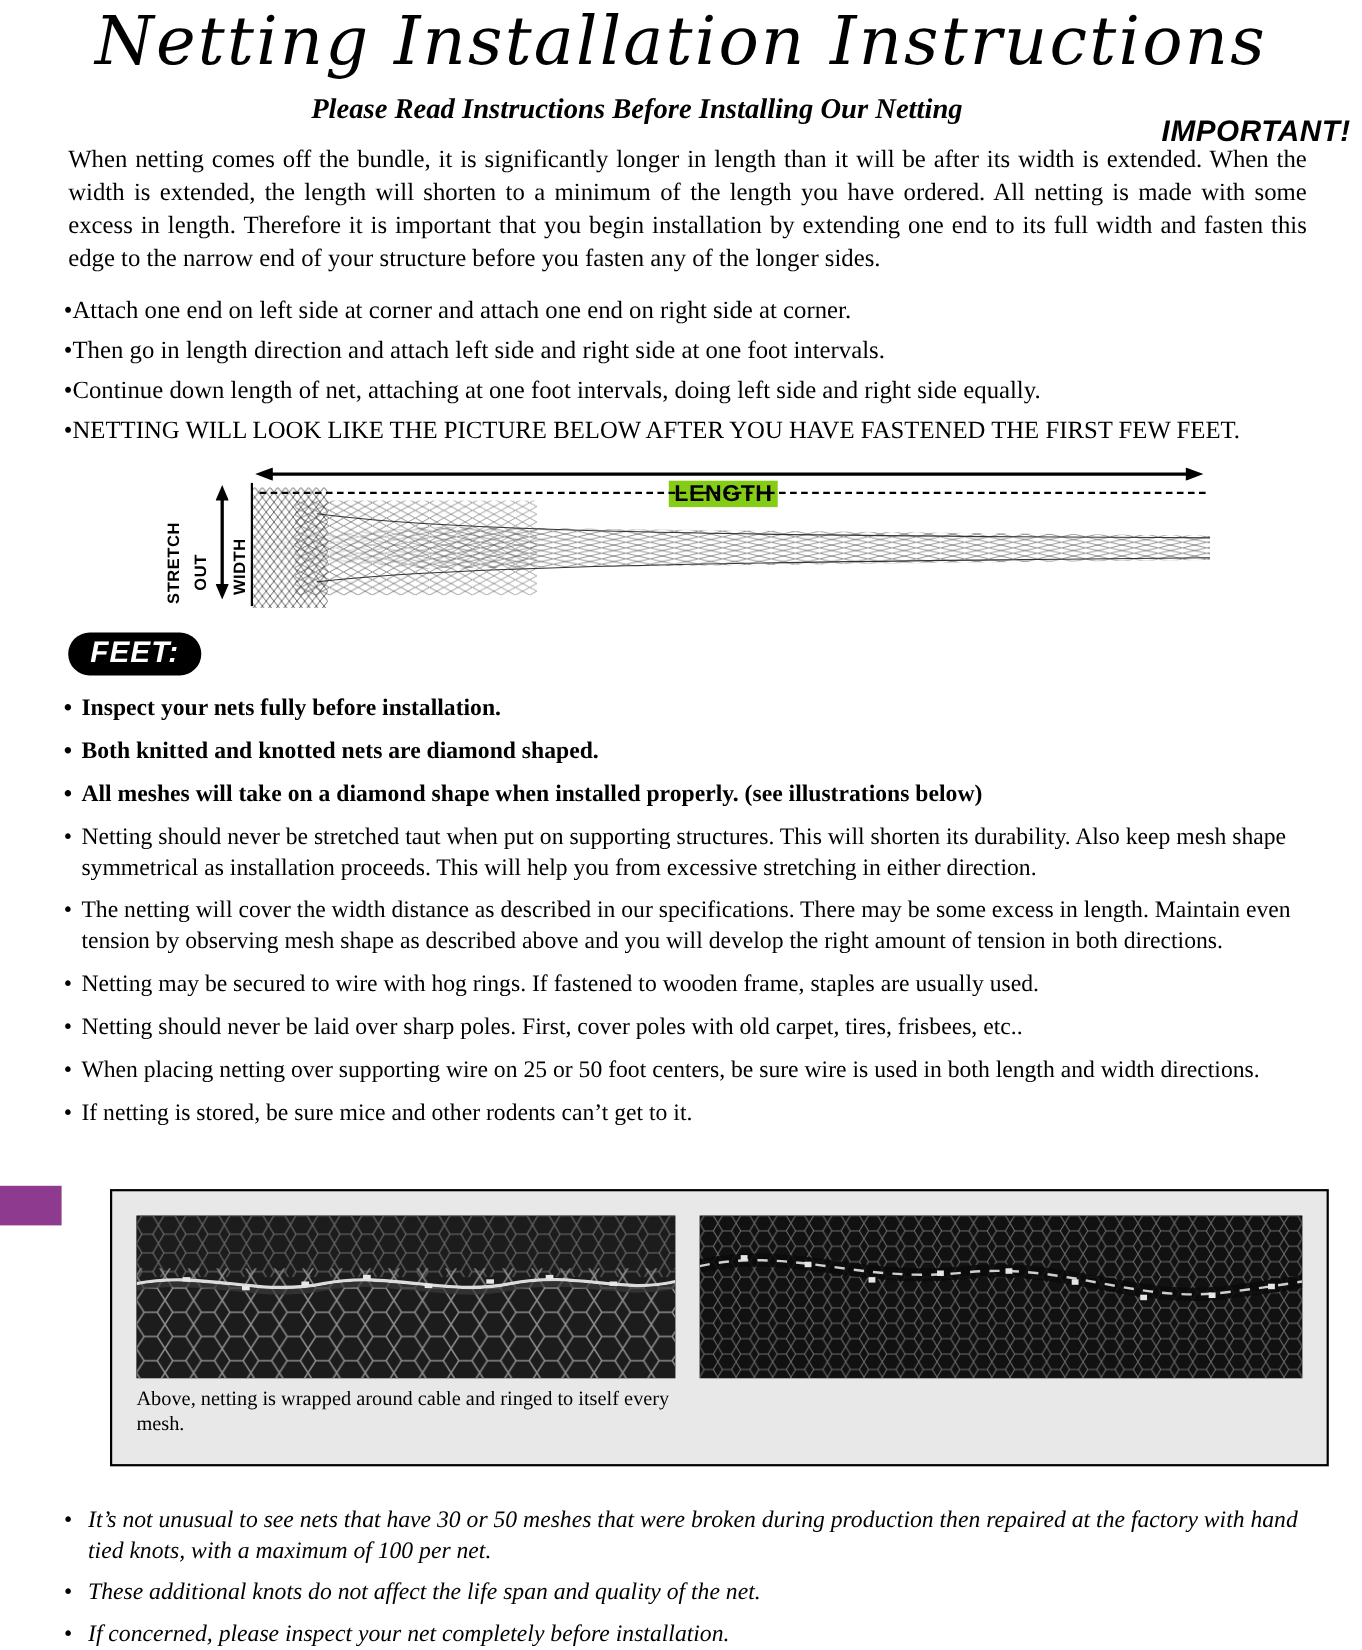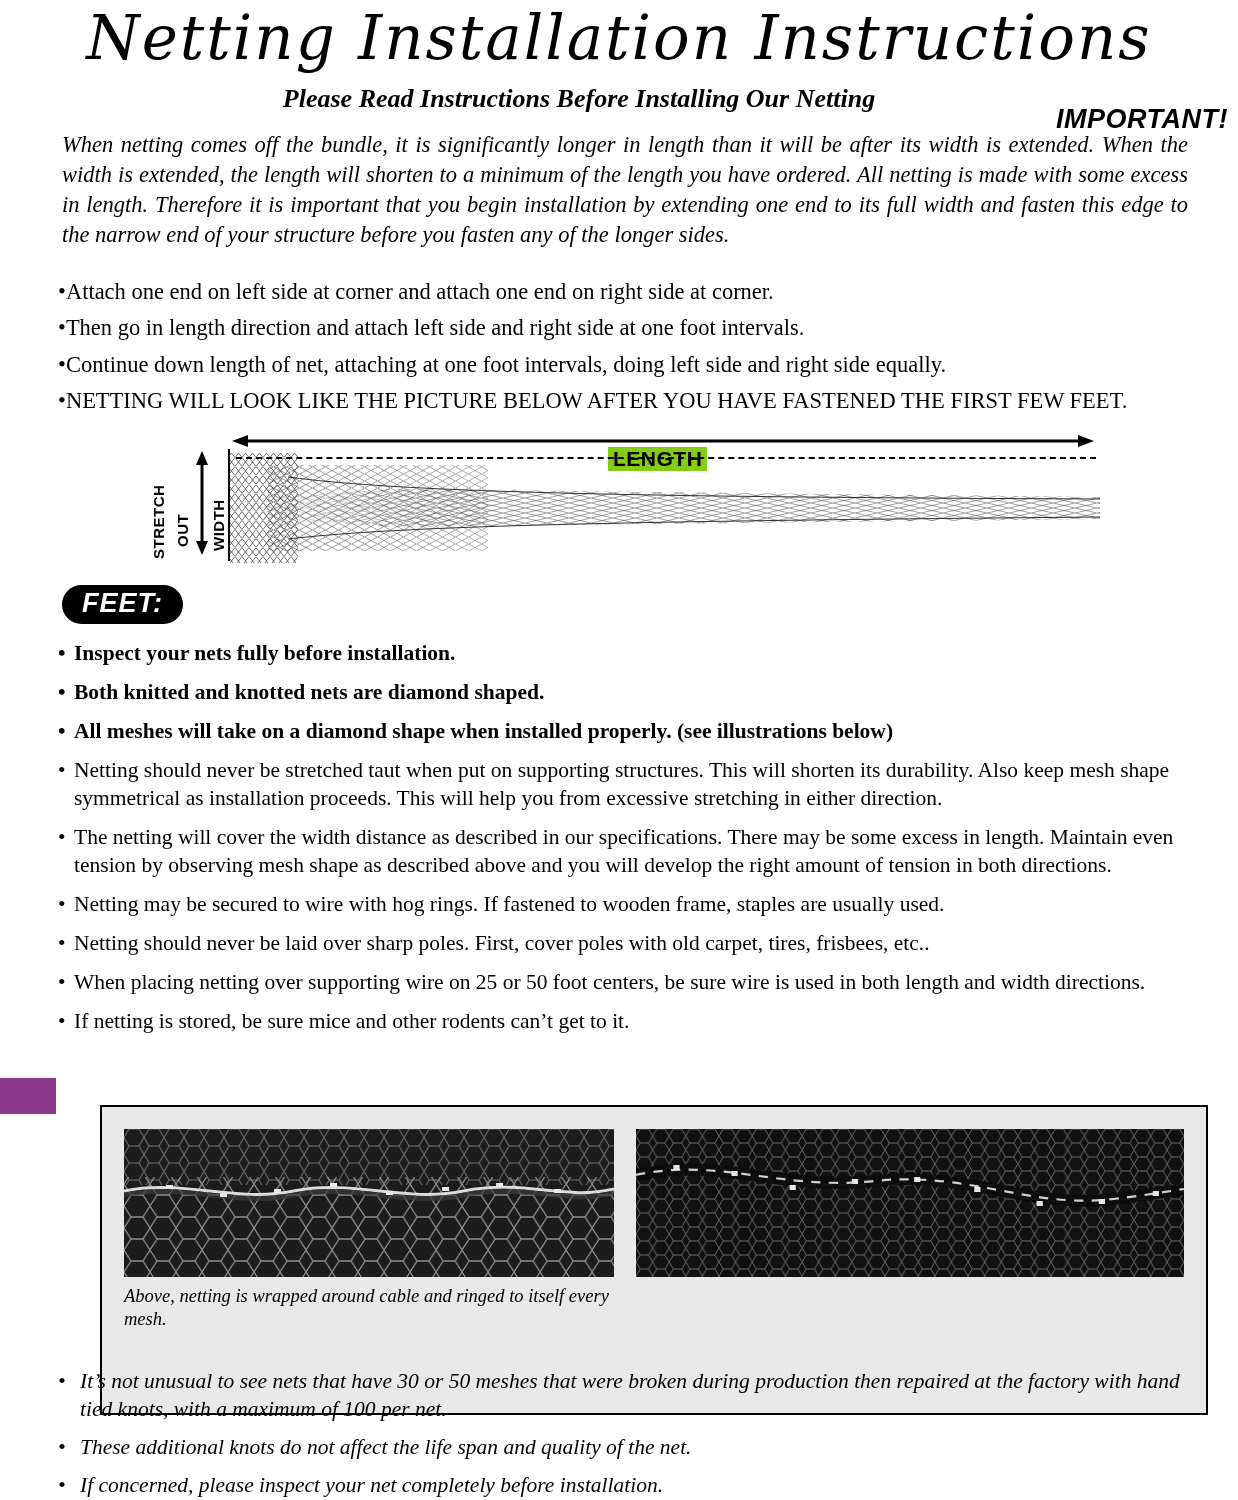--- a/index.html
+++ b/index.html
@@ -52,25 +52,24 @@
     font-style: italic;
     margin-top: 14px;
     padding-right: 80px;
   }
 
   .intro {
     font-size: 22.5px;
     line-height: 1.33;
     margin: 16px 50px 0 62px;
     text-align: justify;
-    font-style: italic;
   }
 
   .bullets-top {
-    margin: 24px 0 0 58px;
+    margin: 14px 0 0 58px;
     font-size: 22.5px;
     line-height: 1.62;
   }
   .bullets-top div {
     white-space: nowrap;
   }
 
   
   .diagram {
     position: relative;
@@ -166,28 +165,27 @@
     width: 16px;
     flex: 0 0 16px;
   }
   .note-list .item.bold { font-weight: bold; }
   .note-list .item .txt { flex: 1; }
 
   
   .photo-panel {
     position: absolute;
     left: 100px;
-    top: 1105px;
+    top: 1081px;
     width: 1108px;
-    height: 310px;
+    height: 252px;
     border: 2px solid #000;
     background: #e8e8e8;
     box-sizing: border-box;
     display: flex;
-    font-style: italic;
   }
   .photo-col {
     box-sizing: border-box;
     padding: 22px 22px 0 22px;
   }
   .photo-col.left { width: 536px; }
   .photo-col.right { width: 572px; padding-left: 0; }
   .photo-img {
     width: 100%;
     height: 148px;

